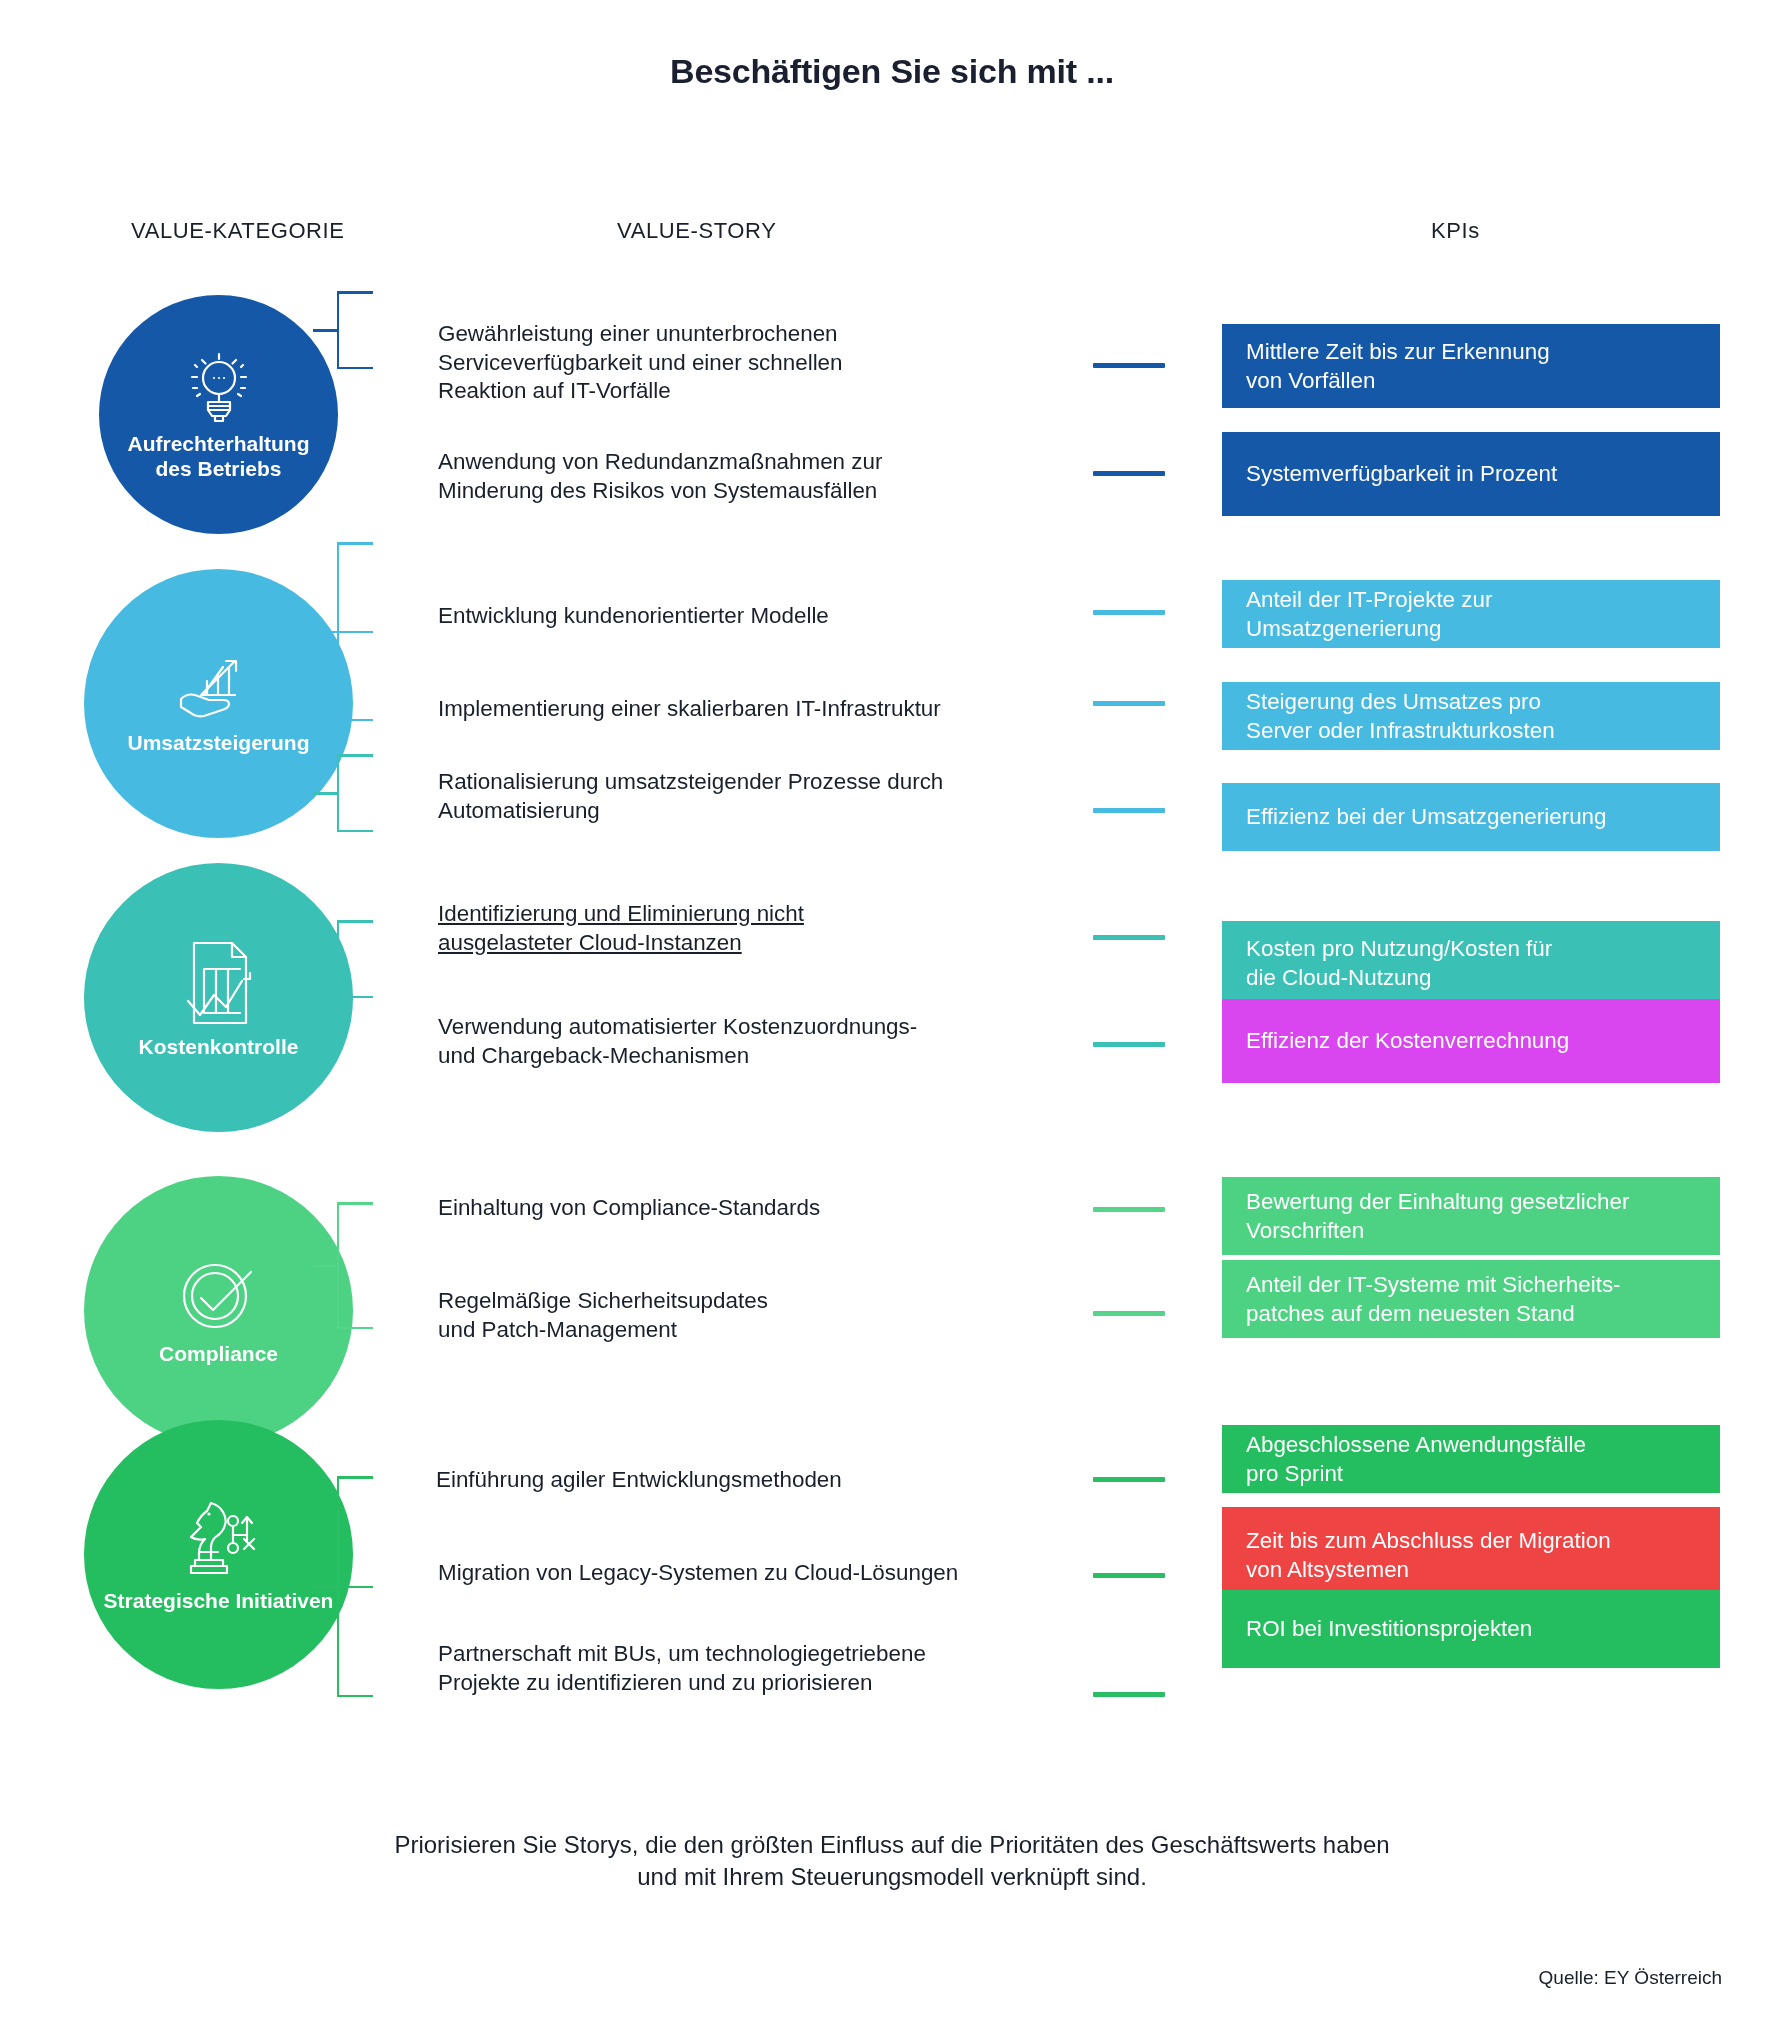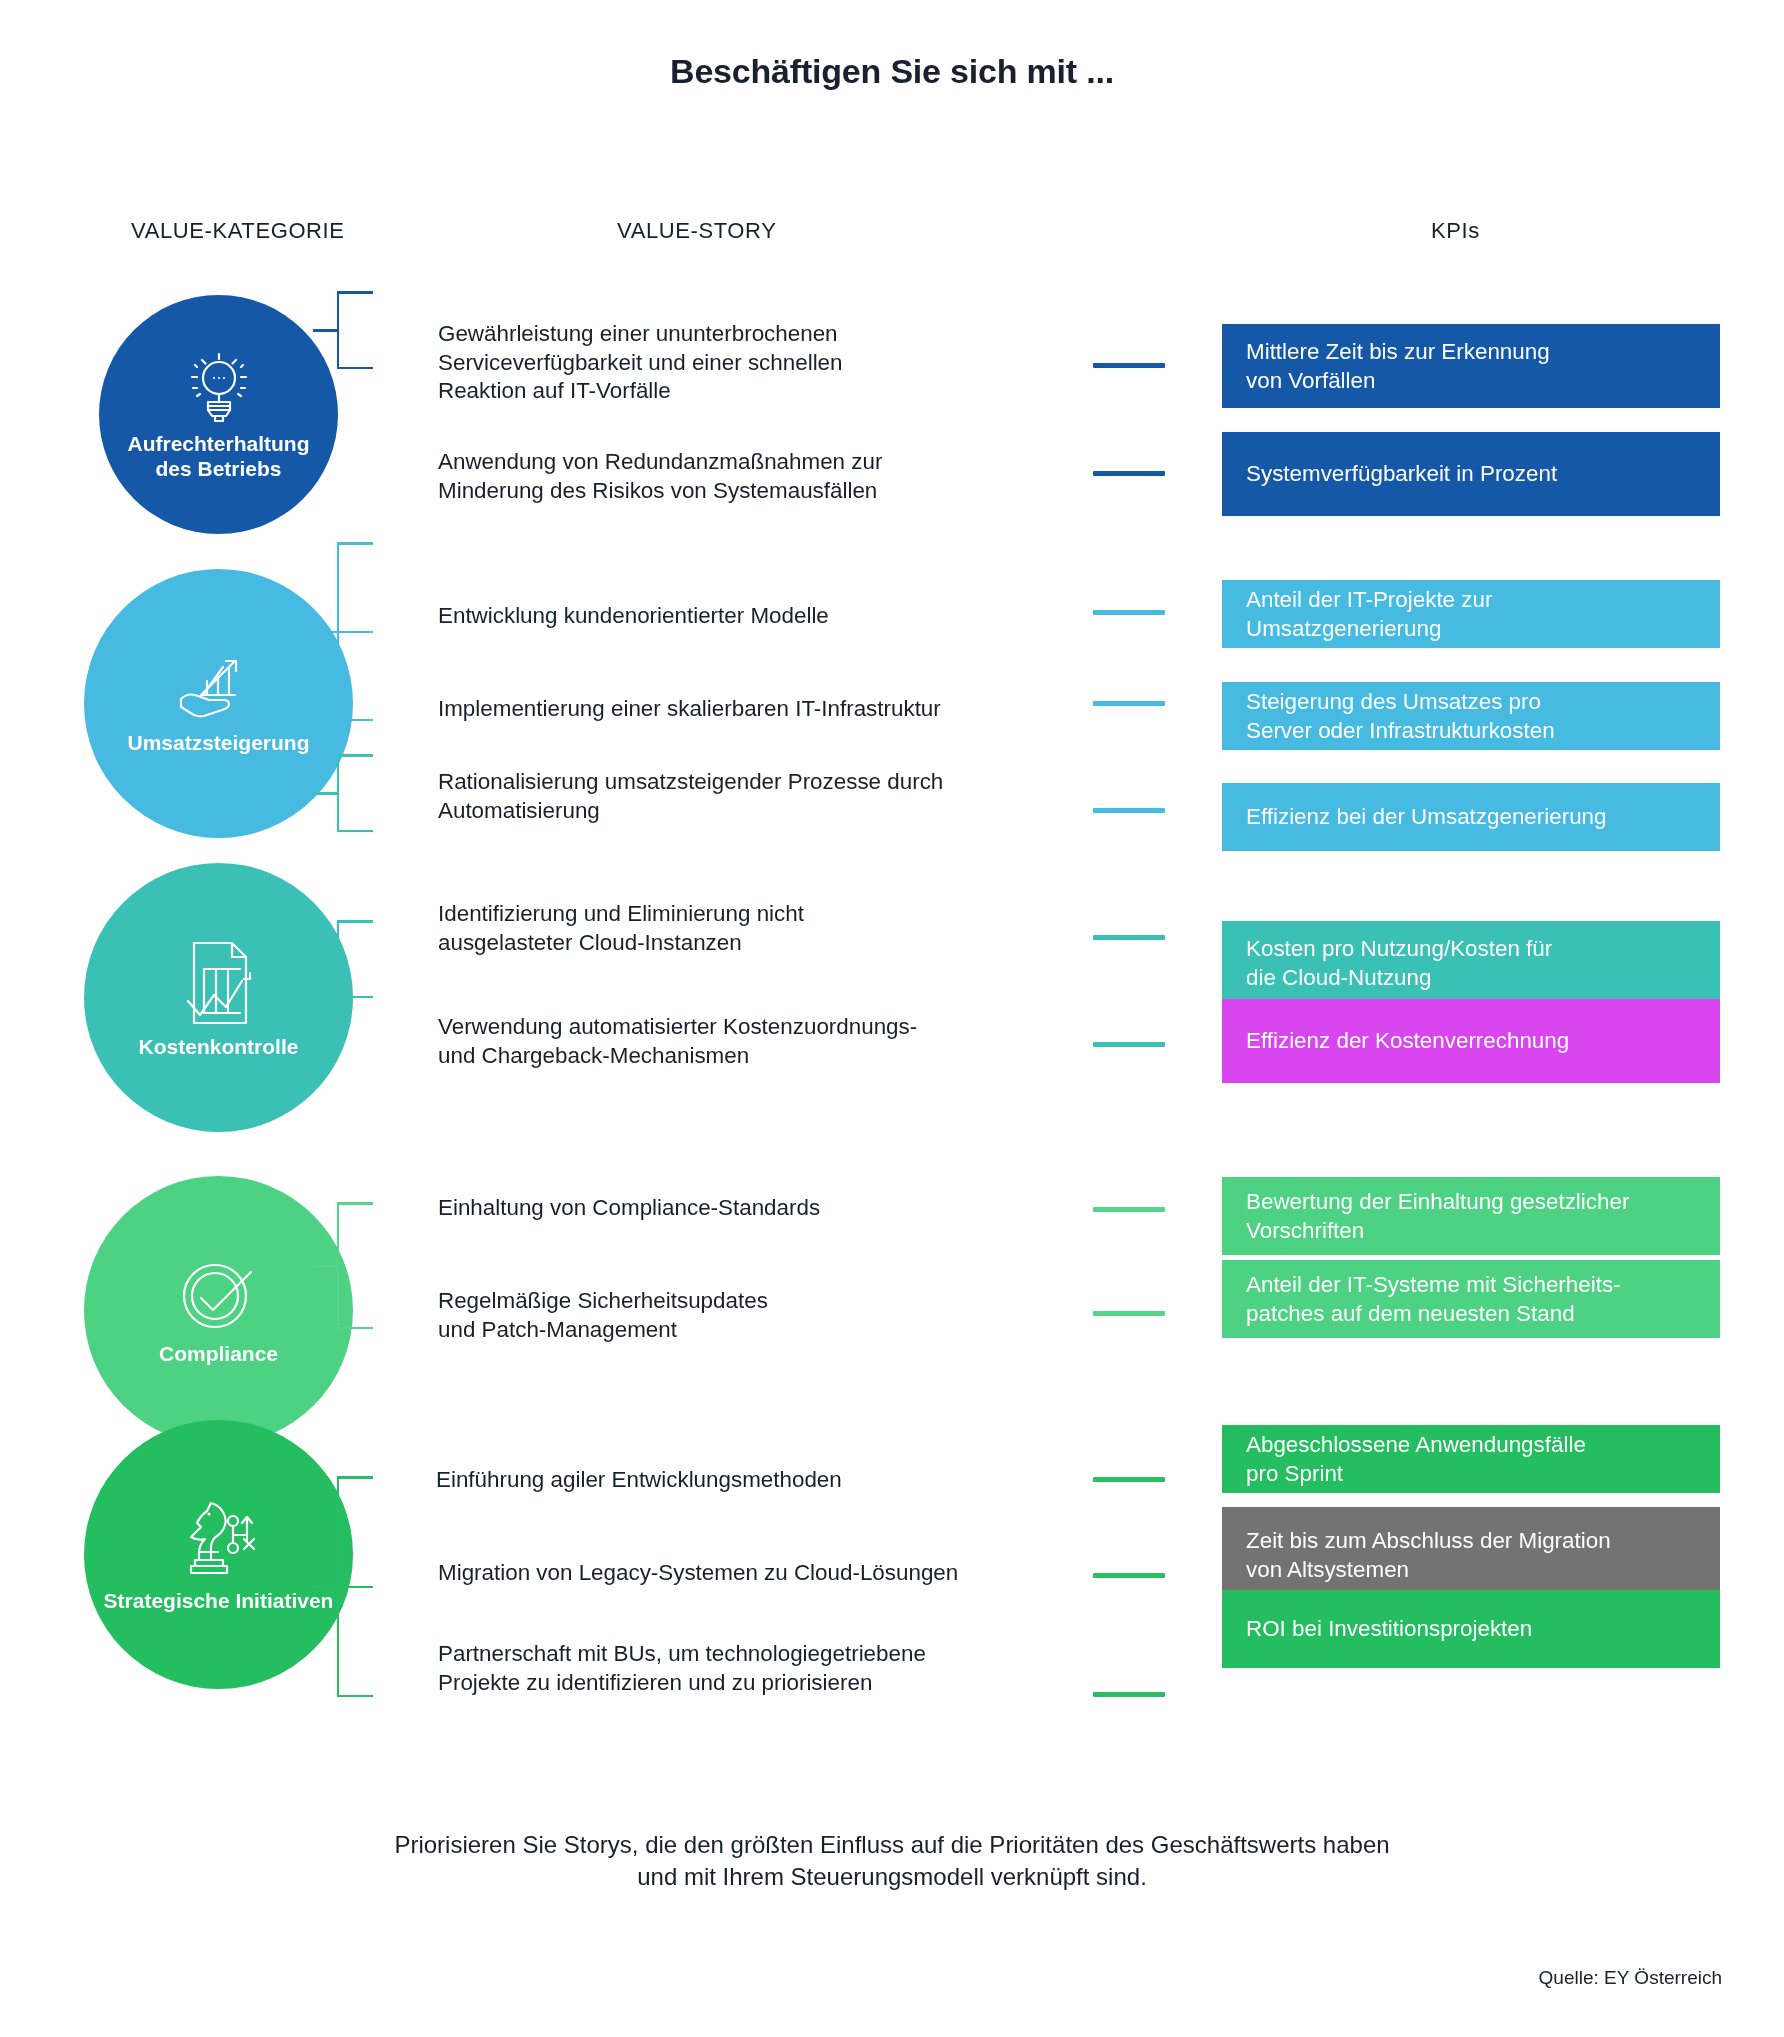--- a/index.html
+++ b/index.html
@@ -233,21 +233,21 @@
     <div style="position:absolute;left:0;top:0;width:34px;height:2.5px;background:#3ac0b4;"></div>
     <div style="position:absolute;left:0;bottom:0;width:34px;height:2.5px;background:#3ac0b4;"></div>
     <div style="position:absolute;left:-26px;top:50%;margin-top:-1px;width:26px;height:2.5px;background:#3ac0b4;"></div>
   </div>
   <div class="brace" style="left:337px; top:920px; width:74px; height:78px; border-left:2.5px solid #3ac0b4;">
     <div style="position:absolute;left:0;top:0;width:34px;height:2.5px;background:#3ac0b4;"></div>
     <div style="position:absolute;left:0;bottom:0;width:34px;height:2.5px;background:#3ac0b4;"></div>
     <div style="position:absolute;left:-26px;top:50%;margin-top:-1px;width:26px;height:2.5px;background:#3ac0b4;"></div>
   </div>
 
-  <div class="story" style="left:438px; top:900px; width:557px;">Identifizierung und Eliminierung nicht
+  <div class="story" style="left:438px; top:900px; width:557px;text-decoration:underline;">Identifizierung und Eliminierung nicht
 ausgelasteter Cloud-Instanzen</div>
   <div class="story" style="left:438px; top:1013px; width:597px;">Verwendung automatisierter Kostenzuordnungs-
 und Chargeback-Mechanismen</div>
 
   <div class="dash" style="left:1093px; top:935px; background:#3ac0b4;"></div>
   <div class="dash" style="left:1093px; top:1042px; background:#3ac0b4;"></div>
 
   <div class="kpi" style="top:895px; height:84px; background:#3ac0b4;margin-top:26px;">Kosten pro Nutzung/Kosten für
 die Cloud-Nutzung</div>
   <div class="kpi" style="top:999px; height:84px; background:#d946ef;">Effizienz der Kostenverrechnung</div>
@@ -318,21 +318,21 @@
   <div class="story" style="left:438px; top:1559px; width:597px;">Migration von Legacy-Systemen zu Cloud-Lösungen</div>
   <div class="story" style="left:438px; top:1640px; width:597px;">Partnerschaft mit BUs, um technologiegetriebene
 Projekte zu identifizieren und zu priorisieren</div>
 
   <div class="dash" style="left:1093px; top:1477px; background:#2abd63;"></div>
   <div class="dash" style="left:1093px; top:1573px; background:#2abd63;"></div>
   <div class="dash" style="left:1093px; top:1692px; background:#2abd63;"></div>
 
   <div class="kpi" style="top:1425px; height:68px; background:#24bd5f;">Abgeschlossene Anwendungsfälle
 pro Sprint</div>
-  <div class="kpi" style="top:1507px; height:96px; background:#737373;">Zeit bis zum Abschluss der Migration
+  <div class="kpi" style="top:1507px; height:96px; background:#ef4444;">Zeit bis zum Abschluss der Migration
 von Altsystemen</div>
   <div class="kpi" style="top:1590px; height:78px; background:#24bd5f;">ROI bei Investitionsprojekten</div>
 </div>
 
 <div class="footnote" style="top:1829px;">Priorisieren Sie Storys, die den größten Einfluss auf die Prioritäten des Geschäftswerts haben
 und mit Ihrem Steuerungsmodell verknüpft sind.</div>
 
 <div class="source" style="top:1967px;">Quelle: EY Österreich</div>
 
 

